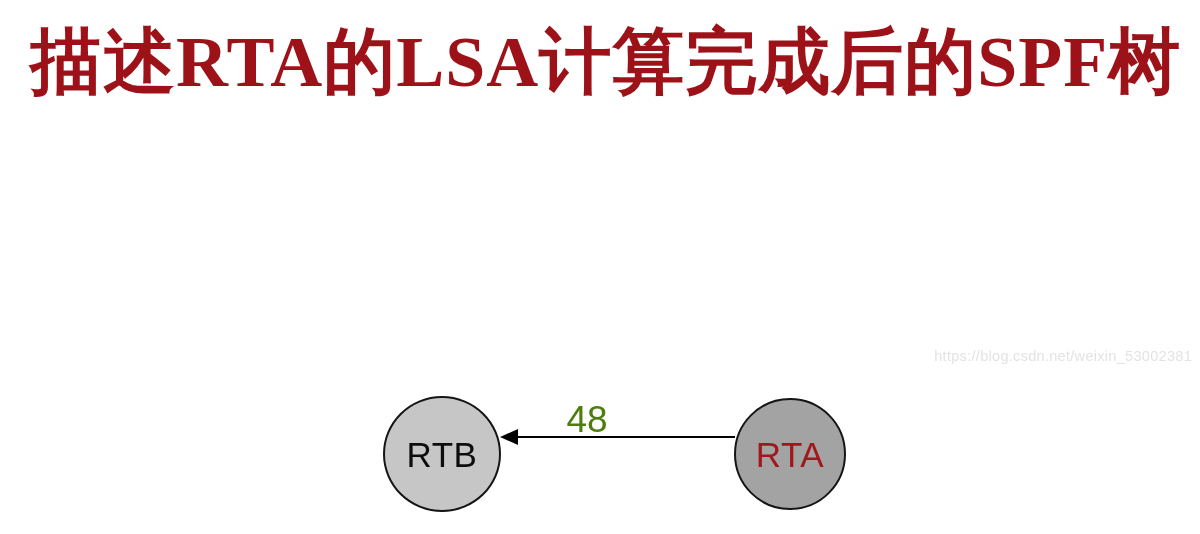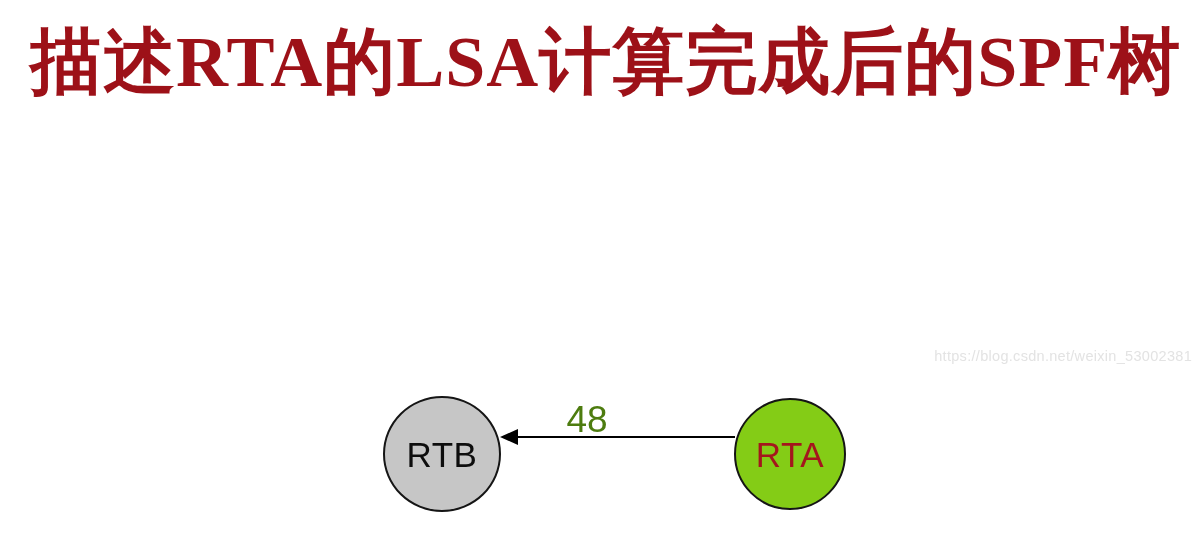--- a/index.html
+++ b/index.html
@@ -98,21 +98,21 @@
     <div class="edge-line"></div>
 
     <div class="arrowhead"></div>
 
     <div class="edge-cost">48</div>
 
     <div class="node node-rtb" style="background: rgb(198, 198, 198); border-color: rgb(21, 21, 21);">
       <span class="node-label" style="color: rgb(13, 13, 13);">RTB</span>
     </div>
 
-    <div class="node node-rta" style="background: #84cc16; border-color: rgb(21, 21, 21);">
+    <div class="node node-rta" style="background: #a3a3a3; border-color: rgb(21, 21, 21);">
       <span class="node-label" style="color: rgb(164, 22, 29);">RTA</span>
     </div>
 
   </div>
 
   <div class="watermark" style="color: rgb(227, 227, 227);">https://blog.csdn.net/weixin_53002381</div>
 
 </div>
 
 </body></html>

